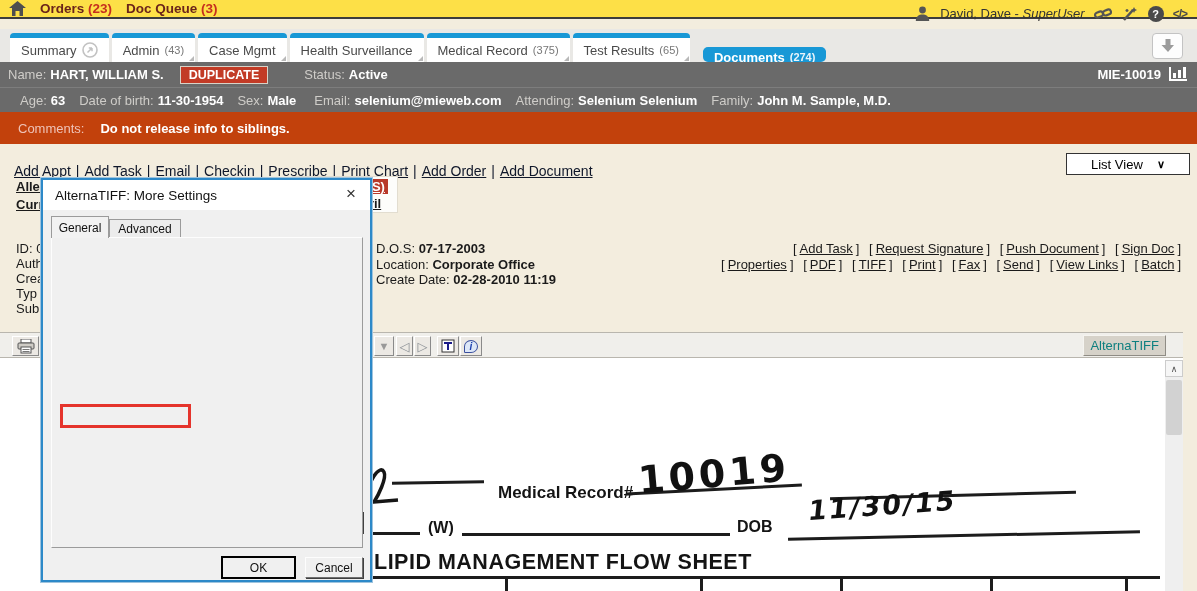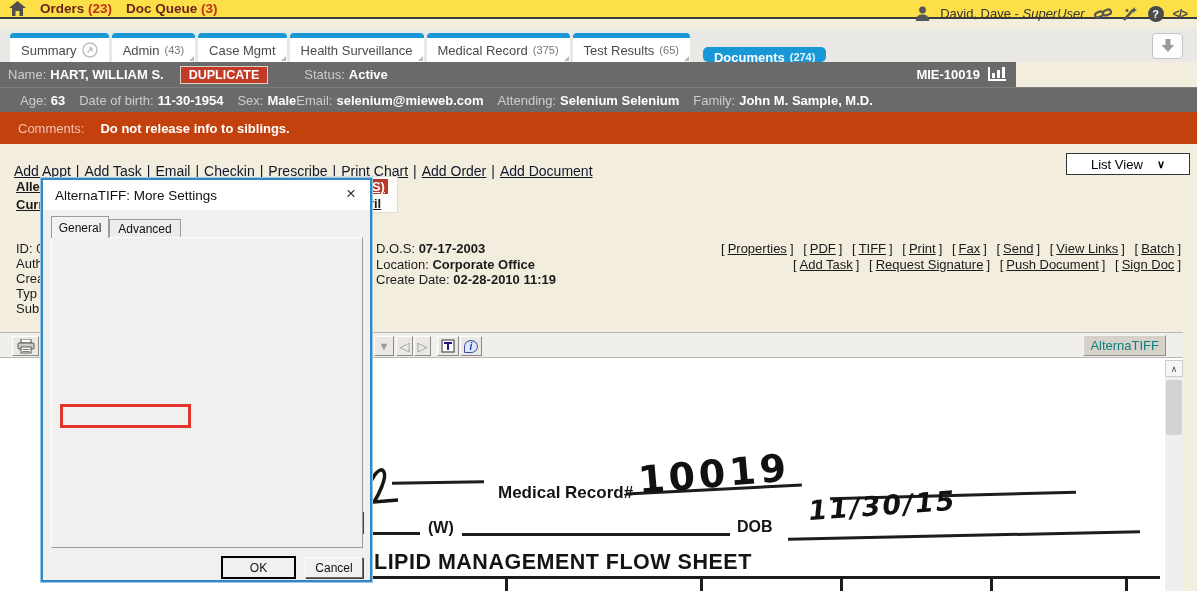--- a/index.html
+++ b/index.html
@@ -21,21 +21,21 @@
   
   .tabbar { left:0; top:29px; width:1197px; height:33px; background:#e9e8e5; display:flex; align-items:flex-end; padding-left:10px; gap:3px; }
   .tab { position:relative; height:29px; background:#fff; border-radius:4px 4px 0 0; border-top:5px solid #1898d6; color:#4a4a4a; font-size:13px; display:flex; align-items:center; padding:0 11px; gap:5px; }
   .tab .tcnt { font-size:11px; color:#777; }
   .tab.active { background:#1898d6; border-top:5px solid #1898d6; color:#fff; font-weight:bold; border-radius:5px; height:15px; }
   .tab.active .tcnt { color:#e8f4fb; font-weight:bold; }
   .fold { position:absolute; right:1px; bottom:1px; width:0; height:0; border-left:5px solid transparent; border-bottom:5px solid #b9b9b9; }
   .dl-btn { position:absolute; right:14px; top:33px; width:31px; height:26px; background:#fdfdfd; border:1px solid #c3c3c3; border-radius:4px; display:flex; align-items:center; justify-content:center; }
 
   
-  .hdr1 { left:0; top:62px; width:1016px; height:25px; background:#6a6a6a; display:flex; align-items:center; font-size:13px; color:#fff; }
+  .hdr1 { left:0; top:62px; width:1197px; height:25px; background:#6a6a6a; display:flex; align-items:center; font-size:13px; color:#fff; }
   .hdr2 { left:0; top:87px; width:1197px; height:25px; background:#6a6a6a; border-top:1px solid #7d7d7d; display:flex; align-items:center; font-size:13px; color:#fff; }
   .lbl { color:#cfcdc9; margin-right:4px; }
   .val { color:#fff; font-weight:bold; }
   .badge-dup { background:#c23b26; border:1px solid #d8d3c8; color:#fff; font-weight:bold; padding:1px 8px; margin-left:16px; font-size:12.5px; }
   .mrn { position:absolute; right:36px; font-weight:bold; }
   .chart-icon { position:absolute; right:10px; top:5px; width:18px; height:14px; border-bottom:2px solid #fff; border-left:2px solid #fff; display:flex; align-items:flex-end; gap:2px; padding:0 1px 1px 2px; }
   .chart-icon b { width:3px; background:#fff; display:block; }
 
   
   .comments { left:0; top:112px; width:1197px; height:32px; background:#c2410c; display:flex; align-items:center; font-size:13px; }
@@ -201,21 +201,21 @@
       <b style="height:11px"></b>
     </span>
 </div>
 <div class="abs hdr2">
   <span class="lbl" style="margin-left:20px">Age:</span>
   <span class="val">63</span>
   <span class="lbl" style="margin-left:14px">Date of birth:</span>
   <span class="val">11-30-1954</span>
   <span class="lbl" style="margin-left:14px">Sex:</span>
   <span class="val">Male</span>
-  <span class="lbl" style="margin-left:0">Email:</span>
+  <span class="lbl" style="margin-left:18px">Email:</span>
   <span class="val">selenium@mieweb.com</span>
   <span class="lbl" style="margin-left:14px">Attending:</span>
   <span class="val">Selenium Selenium</span>
   <span class="lbl" style="margin-left:14px">Family:</span>
   <span class="val">John M. Sample, M.D.</span>
 </div>
 <div class="abs comments">
   <span class="clbl">Comments:</span>
   <span class="cval">Do not release info to siblings.</span>
 </div>
@@ -241,36 +241,36 @@
   <div>Crea</div>
   <div>Typ</div>
   <div>Sub</div>
 </div>
 <div class="abs docinfo-mid">
   <div><span>D.O.S:</span> <b>07-17-2003</b></div>
   <div><span>Location:</span> <b>Corporate Office</b></div>
   <div><span>Create Date:</span> <b>02-28-2010 11:19</b></div>
 </div>
 <div class="abs doclinks">
+  <div>
+    <span><span class="dbr">[</span><span class="dlk">Add Task</span><span class="dbr">]</span></span>
+    <span><span class="dbr">[</span><span class="dlk">Request Signature</span><span class="dbr">]</span></span>
+    <span><span class="dbr">[</span><span class="dlk">Push Document</span><span class="dbr">]</span></span>
+    <span><span class="dbr">[</span><span class="dlk">Sign Doc</span><span class="dbr">]</span></span>
+  </div>
   <div>
     <span><span class="dbr">[</span><span class="dlk">Properties</span><span class="dbr">]</span></span>
     <span><span class="dbr">[</span><span class="dlk">PDF</span><span class="dbr">]</span></span>
     <span><span class="dbr">[</span><span class="dlk">TIFF</span><span class="dbr">]</span></span>
     <span><span class="dbr">[</span><span class="dlk">Print</span><span class="dbr">]</span></span>
     <span><span class="dbr">[</span><span class="dlk">Fax</span><span class="dbr">]</span></span>
     <span><span class="dbr">[</span><span class="dlk">Send</span><span class="dbr">]</span></span>
     <span><span class="dbr">[</span><span class="dlk">View Links</span><span class="dbr">]</span></span>
     <span><span class="dbr">[</span><span class="dlk">Batch</span><span class="dbr">]</span></span>
   </div>
-  <div>
-    <span><span class="dbr">[</span><span class="dlk">Add Task</span><span class="dbr">]</span></span>
-    <span><span class="dbr">[</span><span class="dlk">Request Signature</span><span class="dbr">]</span></span>
-    <span><span class="dbr">[</span><span class="dlk">Push Document</span><span class="dbr">]</span></span>
-    <span><span class="dbr">[</span><span class="dlk">Sign Doc</span><span class="dbr">]</span></span>
-  </div>
 </div>
 
 <div class="abs vtoolbar">
   <div class="vbtn" style="left:12px;width:27px">
     <svg width="18" height="15" viewBox="0 0 18 15">
         <rect x="4" y="0" width="10" height="4" fill="#fff" stroke="#555"></rect>
         <rect x="1" y="4" width="16" height="6" rx="1" fill="#cfccc6" stroke="#555"></rect>
         <rect x="4" y="8" width="10" height="6" fill="#fff" stroke="#555"></rect>
         <line x1="5.5" y1="10.5" x2="12.5" y2="10.5" stroke="#777"></line>
         <line x1="5.5" y1="12.5" x2="12.5" y2="12.5" stroke="#777"></line>

